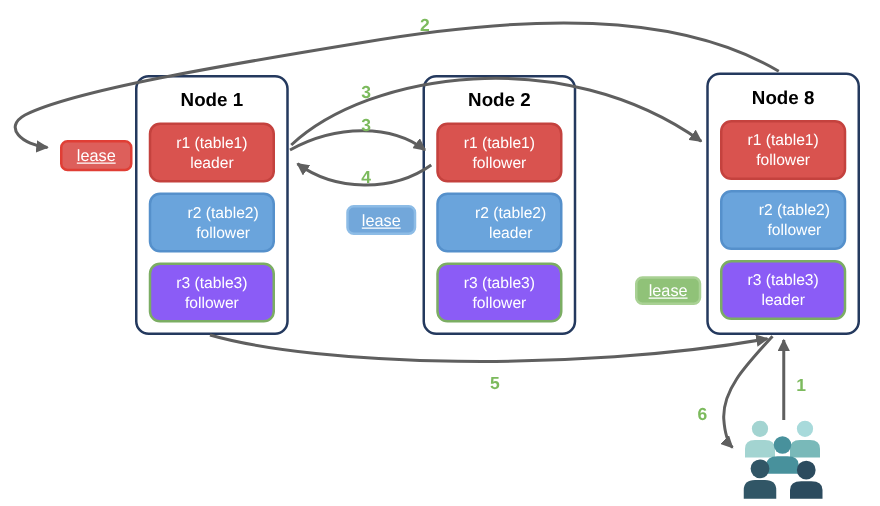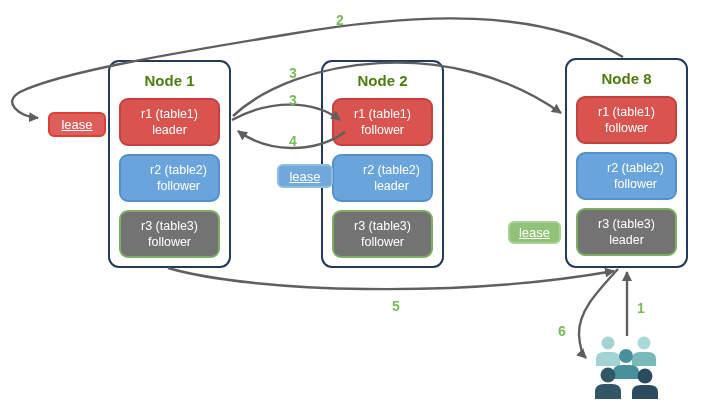--- a/index.html
+++ b/index.html
@@ -7,35 +7,35 @@
     position:relative; width:704px; height:405px; background:#ffffff;
     font-family:"Liberation Sans", sans-serif; overflow:hidden;
   }
   svg.layer { position:absolute; left:0; top:0; pointer-events:none; }
 
   .node {
     position:absolute; width:123px; height:208px; background:#ffffff;
     border:2px solid #24395e; border-radius:11px; box-sizing:border-box; z-index:1;
   }
   #node1 { left:108px; top:60px; }
-  #node2 { left:321px; top:60px; }
+  #node2 { left:338px; top:60px; }
   #node3 { left:565px; top:58px; height:210px; }
 
   .node-title {
-    margin-top:10px; text-align:center; font-weight:bold; font-size:15px; color:#4d7c0f;
+    margin-top:10px; text-align:center; font-weight:bold; font-size:15px; color:#000000;
   }
 
   .replica {
     position:absolute; left:9px; right:9px; height:48px; border-radius:9px;
     color:#ffffff; font-size:12.5px; text-align:center; line-height:1.3;
     display:flex; flex-direction:column; justify-content:center; box-sizing:border-box;
   }
   .replica.red   { background:#d9534f; border:2px solid #c4423e; }
   .replica.blue  { background:#6aa4dc; border:2px solid #5590cb;padding-left:18px; }
-  .replica.green { background:#737373; border:2px solid #7bad63; }
+  .replica.green { background:#8b5cf6; border:2px solid #7bad63; }
   .pos-r1 { top:36px; } .pos-r2 { top:92px; } .pos-r3 { top:148px; }
 
   .lease {
     position:absolute; border-radius:6px; color:#ffffff; font-size:13px;
     display:flex; align-items:center; justify-content:center; box-sizing:border-box; z-index:1;text-decoration:underline;
   }
   .lease.red   { left:48px;  top:112px; width:58px; height:25px; background:#dd5f5b; border:2px solid #e03e35; }
   .lease.blue  { left:277px; top:164px; width:56px; height:24px; background:#72a7da; border:2px solid #8dbce6; }
   .lease.green { left:508px; top:221px; width:53px; height:23px; background:#90c278; border:2px solid #a9d194; }
 

